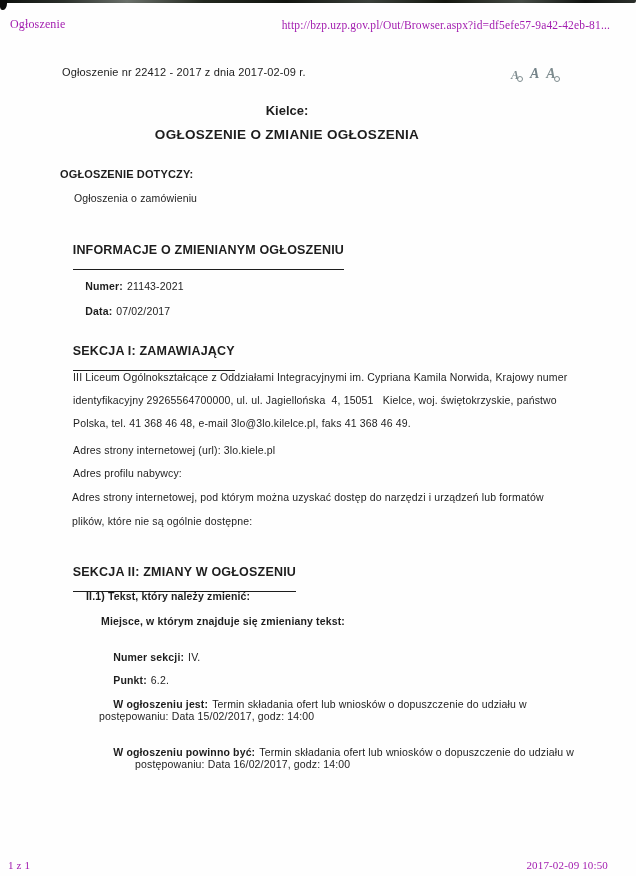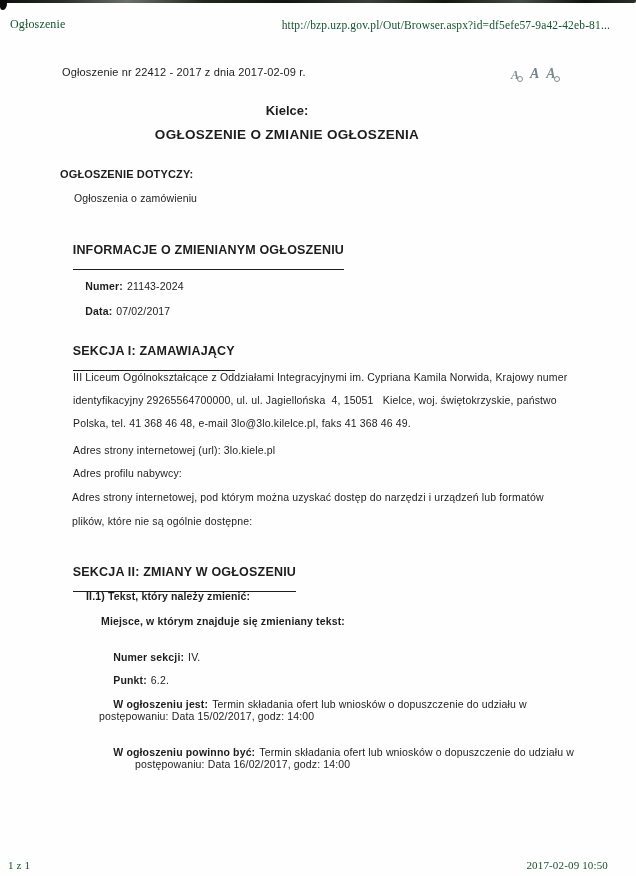--- a/index.html
+++ b/index.html
@@ -19,21 +19,21 @@
       #0c0f0c 0%, #2a2f2a 10%, #6a706a 20%, #23281f 32%, #121510 45%,
       #3a403a 58%, #14170f 70%, #454b45 82%, #101310 92%, #2c302c 100%);
     border-radius: 0 0 2px 2px;
   }
   .scan-corner-blob {
     position: absolute; top: 0; left: 0; width: 7px; height: 10px;
     background: #0b0b0b; border-radius: 0 0 70% 40%;
   }
   .t  { position: absolute; white-space: pre; font-size: 10.5px; letter-spacing: 0.15px; }
   .b  { font-weight: 700; }
-  .serif { font-family: "Liberation Serif", serif; color: #14532d; }
+  .serif { font-family: "Liberation Serif", serif; color: #a21caf; }
   .h-underline {
     display: inline-block;
     border-bottom: 1.6px solid #1d1d1d;
     padding-bottom: 12px;
   }
   .section-h { font-size: 12.5px; font-weight: 700; letter-spacing: 0.2px; }
   .center-block {
     position: absolute; left: 62px; width: 450px; text-align: center;
   }
   .val { margin-left: 4px; font-weight: 400; }
@@ -86,21 +86,21 @@
   <div class="center-block" style="top:127px; font-size:13.5px; font-weight:700; letter-spacing:0.3px;">OGŁOSZENIE O ZMIANIE OGŁOSZENIA</div>
   <div class="center-block" style="top:103px; font-size:13px; font-weight:700;">Kielce:</div>
 
   <div class="t b" style="left:60px; top:168px; font-size:11px;">OGŁOSZENIE DOTYCZY:</div>
   <div class="t" style="left:74px; top:192px;">Ogłoszenia o zamówieniu</div>
 
   <div class="t section-h" style="left:58px; top:229px;">
     <span class="h-underline">INFORMACJE O ZMIENIANYM OGŁOSZENIU</span>
   </div>
   <div class="t" style="left:73px; top:268px;">
-    <span class="b">Numer:</span><span class="val">21143-2024</span>
+    <span class="b">Numer:</span><span class="val">21143-2021</span>
   </div>
   <div class="t" style="left:73px; top:293px;">
     <span class="b">Data:</span><span class="val">07/02/2017</span>
   </div>
 
   <div class="t section-h" style="left:58px; top:330px;">
     <span class="h-underline">SEKCJA I: ZAMAWIAJĄCY</span>
   </div>
   <div class="t" style="left:73px; top:371px;">III Liceum Ogólnokształcące z Oddziałami Integracyjnymi im. Cypriana Kamila Norwida, Krajowy numer</div>
   <div class="t" style="left:73px; top:394px;">identyfikacyjny 29265564700000, ul. ul. Jagiellońska  4, 15051   Kielce, woj. świętokrzyskie, państwo</div>

